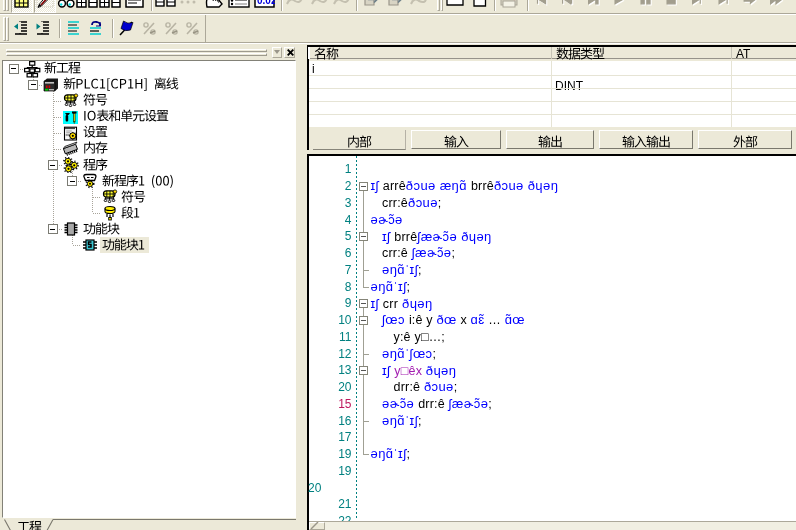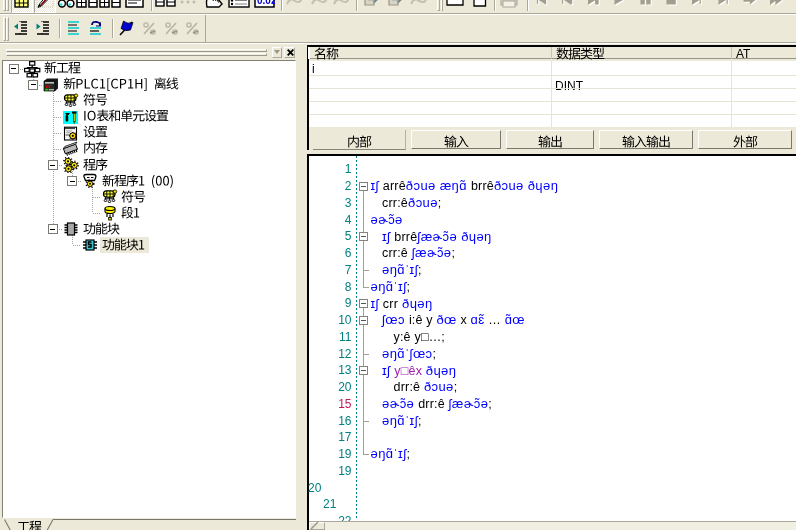--- a/index.html
+++ b/index.html
@@ -574,21 +574,21 @@
 <div class="abs" style="left:308px;top:329.9px;width:43.5px;text-align:right;font-size:12px;color:#008080">11</div>
 <div class="abs" style="left:308px;top:346.6px;width:43.5px;text-align:right;font-size:12px;color:#008080">12</div>
 <div class="abs" style="left:308px;top:363.4px;width:43.5px;text-align:right;font-size:12px;color:#008080">13</div>
 <div class="abs" style="left:308px;top:380.1px;width:43.5px;text-align:right;font-size:12px;color:#008080">20</div>
 <div class="abs" style="left:308px;top:396.9px;width:43.5px;text-align:right;font-size:12px;color:#be185d">15</div>
 <div class="abs" style="left:308px;top:413.6px;width:43.5px;text-align:right;font-size:12px;color:#008080">16</div>
 <div class="abs" style="left:308px;top:430.4px;width:43.5px;text-align:right;font-size:12px;color:#008080">17</div>
 <div class="abs" style="left:308px;top:447.1px;width:43.5px;text-align:right;font-size:12px;color:#008080">19</div>
 <div class="abs" style="left:308px;top:463.9px;width:43.5px;text-align:right;font-size:12px;color:#008080">19</div>
 <div class="abs" style="left:308px;top:480.6px;width:43.5px;text-align:left;font-size:12px;color:#008080">20</div>
-<div class="abs" style="left:308px;top:497.4px;width:43.5px;text-align:center;font-size:12px;color:#008080">21</div>
+<div class="abs" style="left:308px;top:497.4px;width:43.5px;text-align:right;font-size:12px;color:#008080">21</div>
 <div class="abs" style="left:308px;top:514.1px;width:43.5px;text-align:right;font-size:12px;color:#008080">22</div>
 <div class="abs" style="left:356px;top:156px;width:1px;height:363px;background-image:repeating-linear-gradient(to bottom,#008080 0,#008080 2px,transparent 2px,transparent 4px)"></div>
 <div class="abs" style="left:363.0px;top:191.1px;width:1.0px;height:95.5px;background:#a0a094"></div>
 <div class="abs" style="left:363.0px;top:286.5px;width:5.5px;height:1.0px;background:#a0a094"></div>
 <div class="abs" style="left:363.0px;top:241.3px;width:1.0px;height:28.5px;background:#a0a094"></div>
 <div class="abs" style="left:363.0px;top:269.8px;width:5.5px;height:1.0px;background:#a0a094"></div>
 <div class="abs" style="left:363.0px;top:308.3px;width:1.0px;height:145.8px;background:#a0a094"></div>
 <div class="abs" style="left:363.0px;top:454.0px;width:5.5px;height:1.0px;background:#a0a094"></div>
 <div class="abs" style="left:363.0px;top:325.0px;width:1.0px;height:28.5px;background:#a0a094"></div>
 <div class="abs" style="left:363.0px;top:353.5px;width:5.5px;height:1.0px;background:#a0a094"></div>

